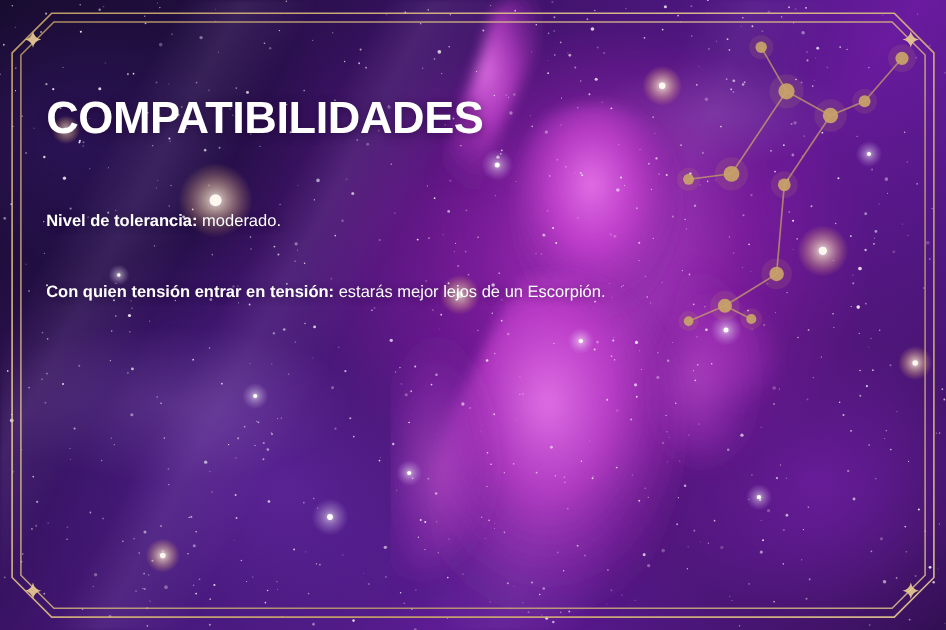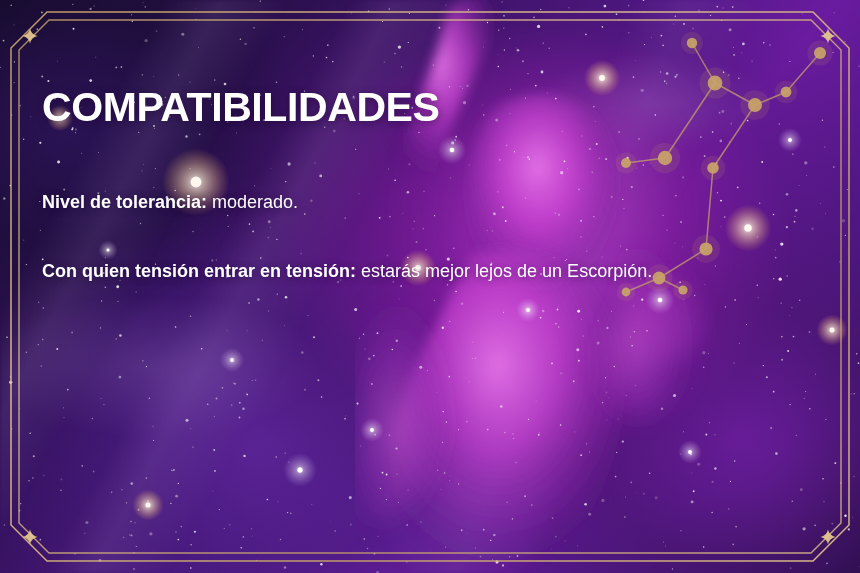--- a/index.html
+++ b/index.html
@@ -79,21 +79,21 @@
     font-size: 41px;
     font-weight: bold;
     letter-spacing: -0.4px;
     color: #ffffff;
     line-height: 1.05;
     text-shadow: 0 2px 9px rgba(30,0,50,0.55);
   }
   .para {
     margin: 0;
     color: #ffffff;
-    font-size: 18px;
+    font-size: 15px;
     line-height: 1.33;
     text-shadow: 0 1px 7px rgba(30,0,50,0.5);
   }
   .para .lead { font-weight: bold; }
   .para-1 { margin-top: 62px; }
   .para-2 { margin-top: 45px; max-width: 775px; }
 </style>
 </head>
 <body>
 

